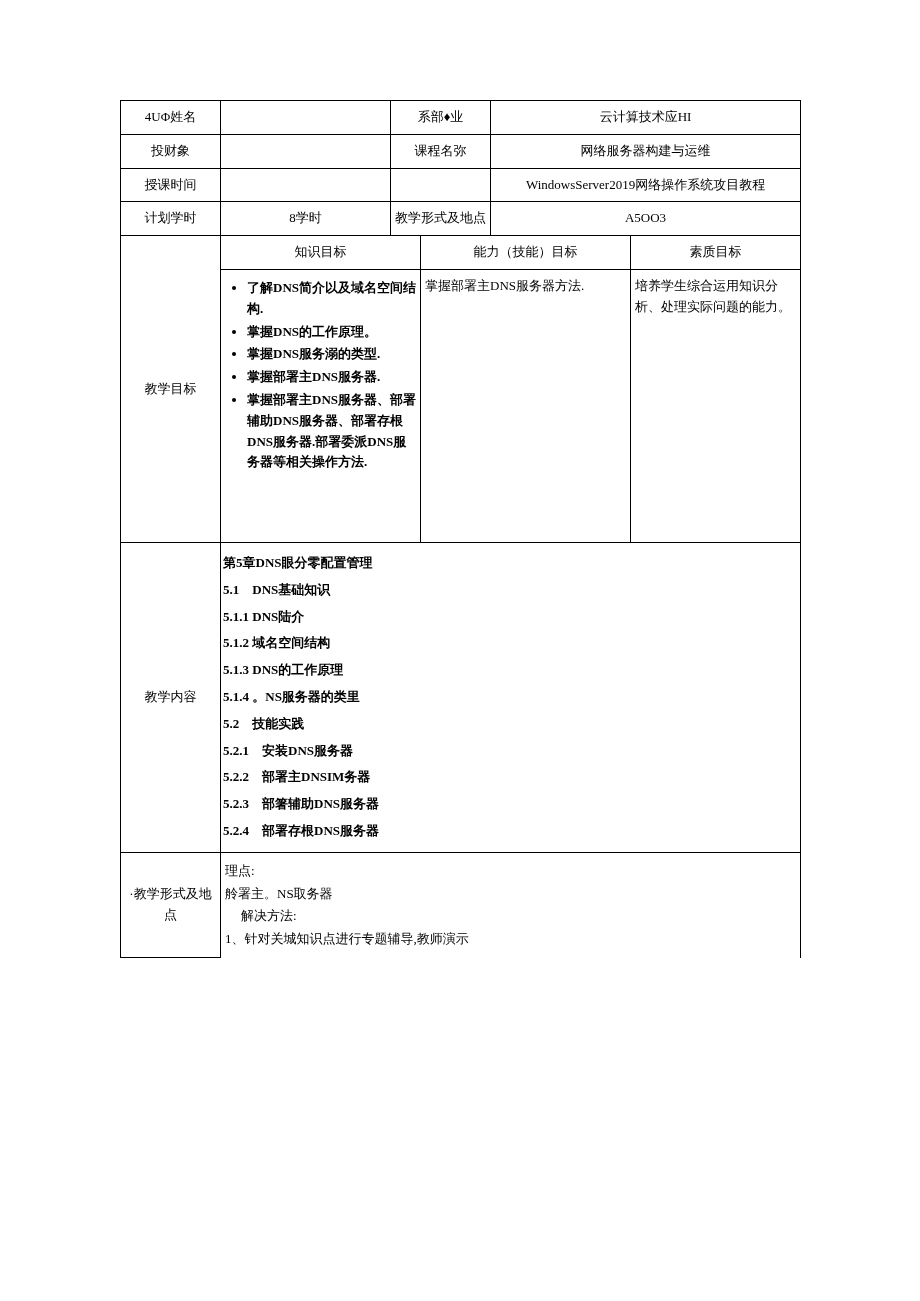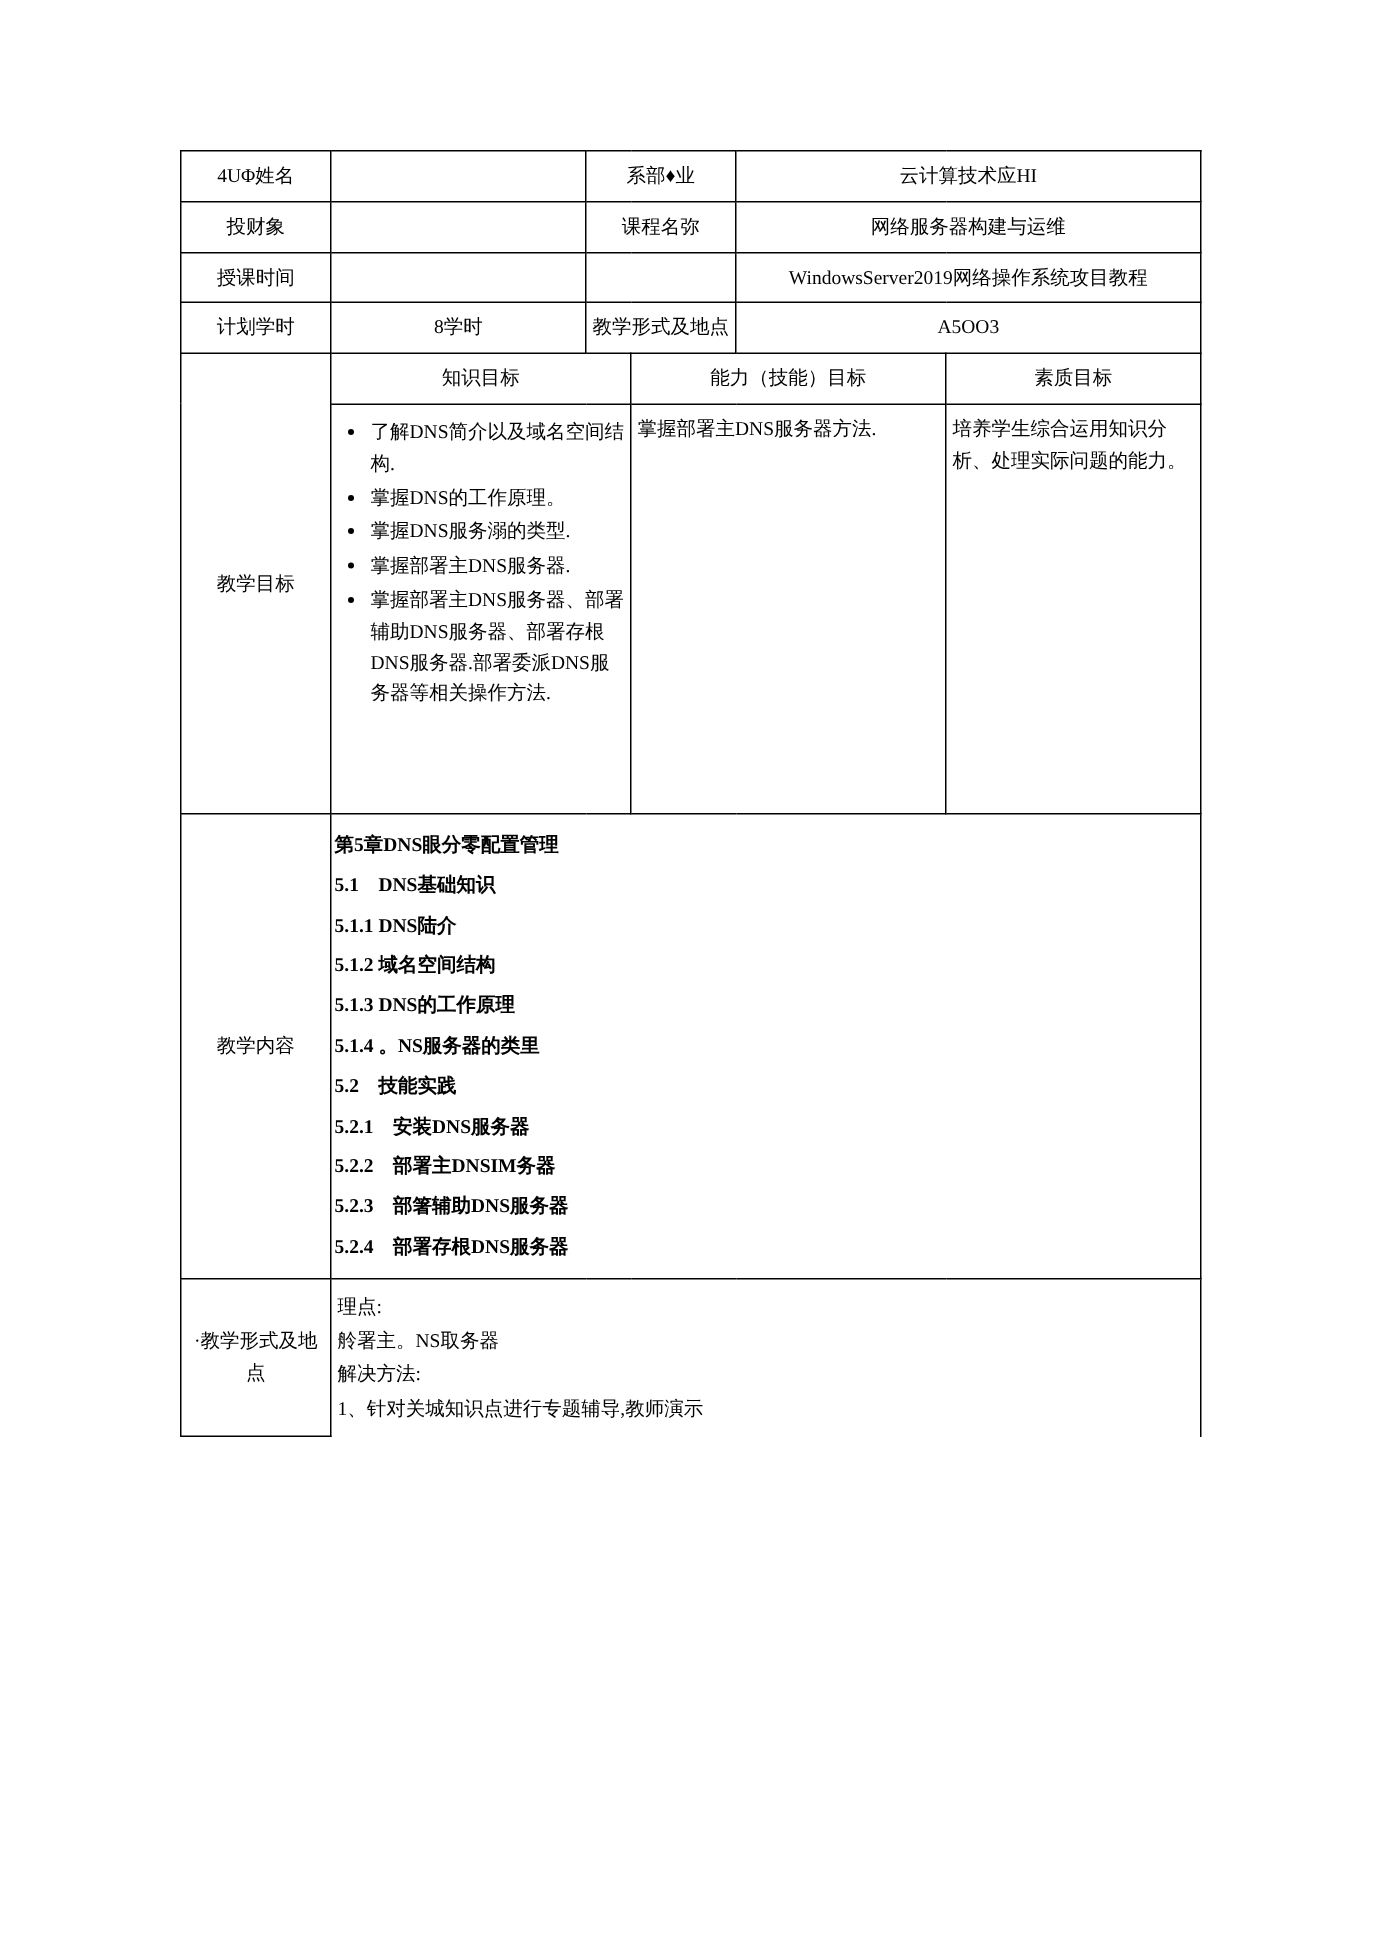--- a/index.html
+++ b/index.html
@@ -29,21 +29,21 @@
   td {
     border: 1px solid #000;
     padding: 6px 4px;
     vertical-align: middle;
     font-size: 13px;
     line-height: 1.6;
   }
   .center { text-align: center; }
   .goals td { vertical-align: top; }
   .goals ul { margin: 0; padding-left: 22px; }
-  .goals li { margin: 2px 0; }
+  .goals li { margin: 2px 0; font-weight: bold; }
   .content-list { padding: 4px 2px; margin-left: 32px; }
   .content-list p { margin: 6px 0; font-weight: bold; }
   .top-align { vertical-align: top; }
 </style>
 </head>
 <body>
 
 <div class="page">
 
   <table>
@@ -121,20 +121,20 @@
         <p>5.2.3　部箸辅助DNS服务器</p>
         <p>5.2.4　部署存根DNS服务器</p>
       </td>
     </tr>
 
     <tr>
       <td class="center">·教学形式及地点</td>
       <td colspan="5" class="top-align" style="border-bottom:none;">
         <div style="margin:2px 0;">理点:</div>
         <div style="margin:2px 0;">舲署主。NS取务器</div>
-        <div style="margin:2px 0;">解决方法:</div>
+        <div style="margin:2px 16px;">解决方法:</div>
         <div style="margin:2px 0;">1、针对关城知识点进行专题辅导,教师演示</div>
       </td>
     </tr>
 
   </tbody>
     </table>
 </div>
 
 </body></html>

